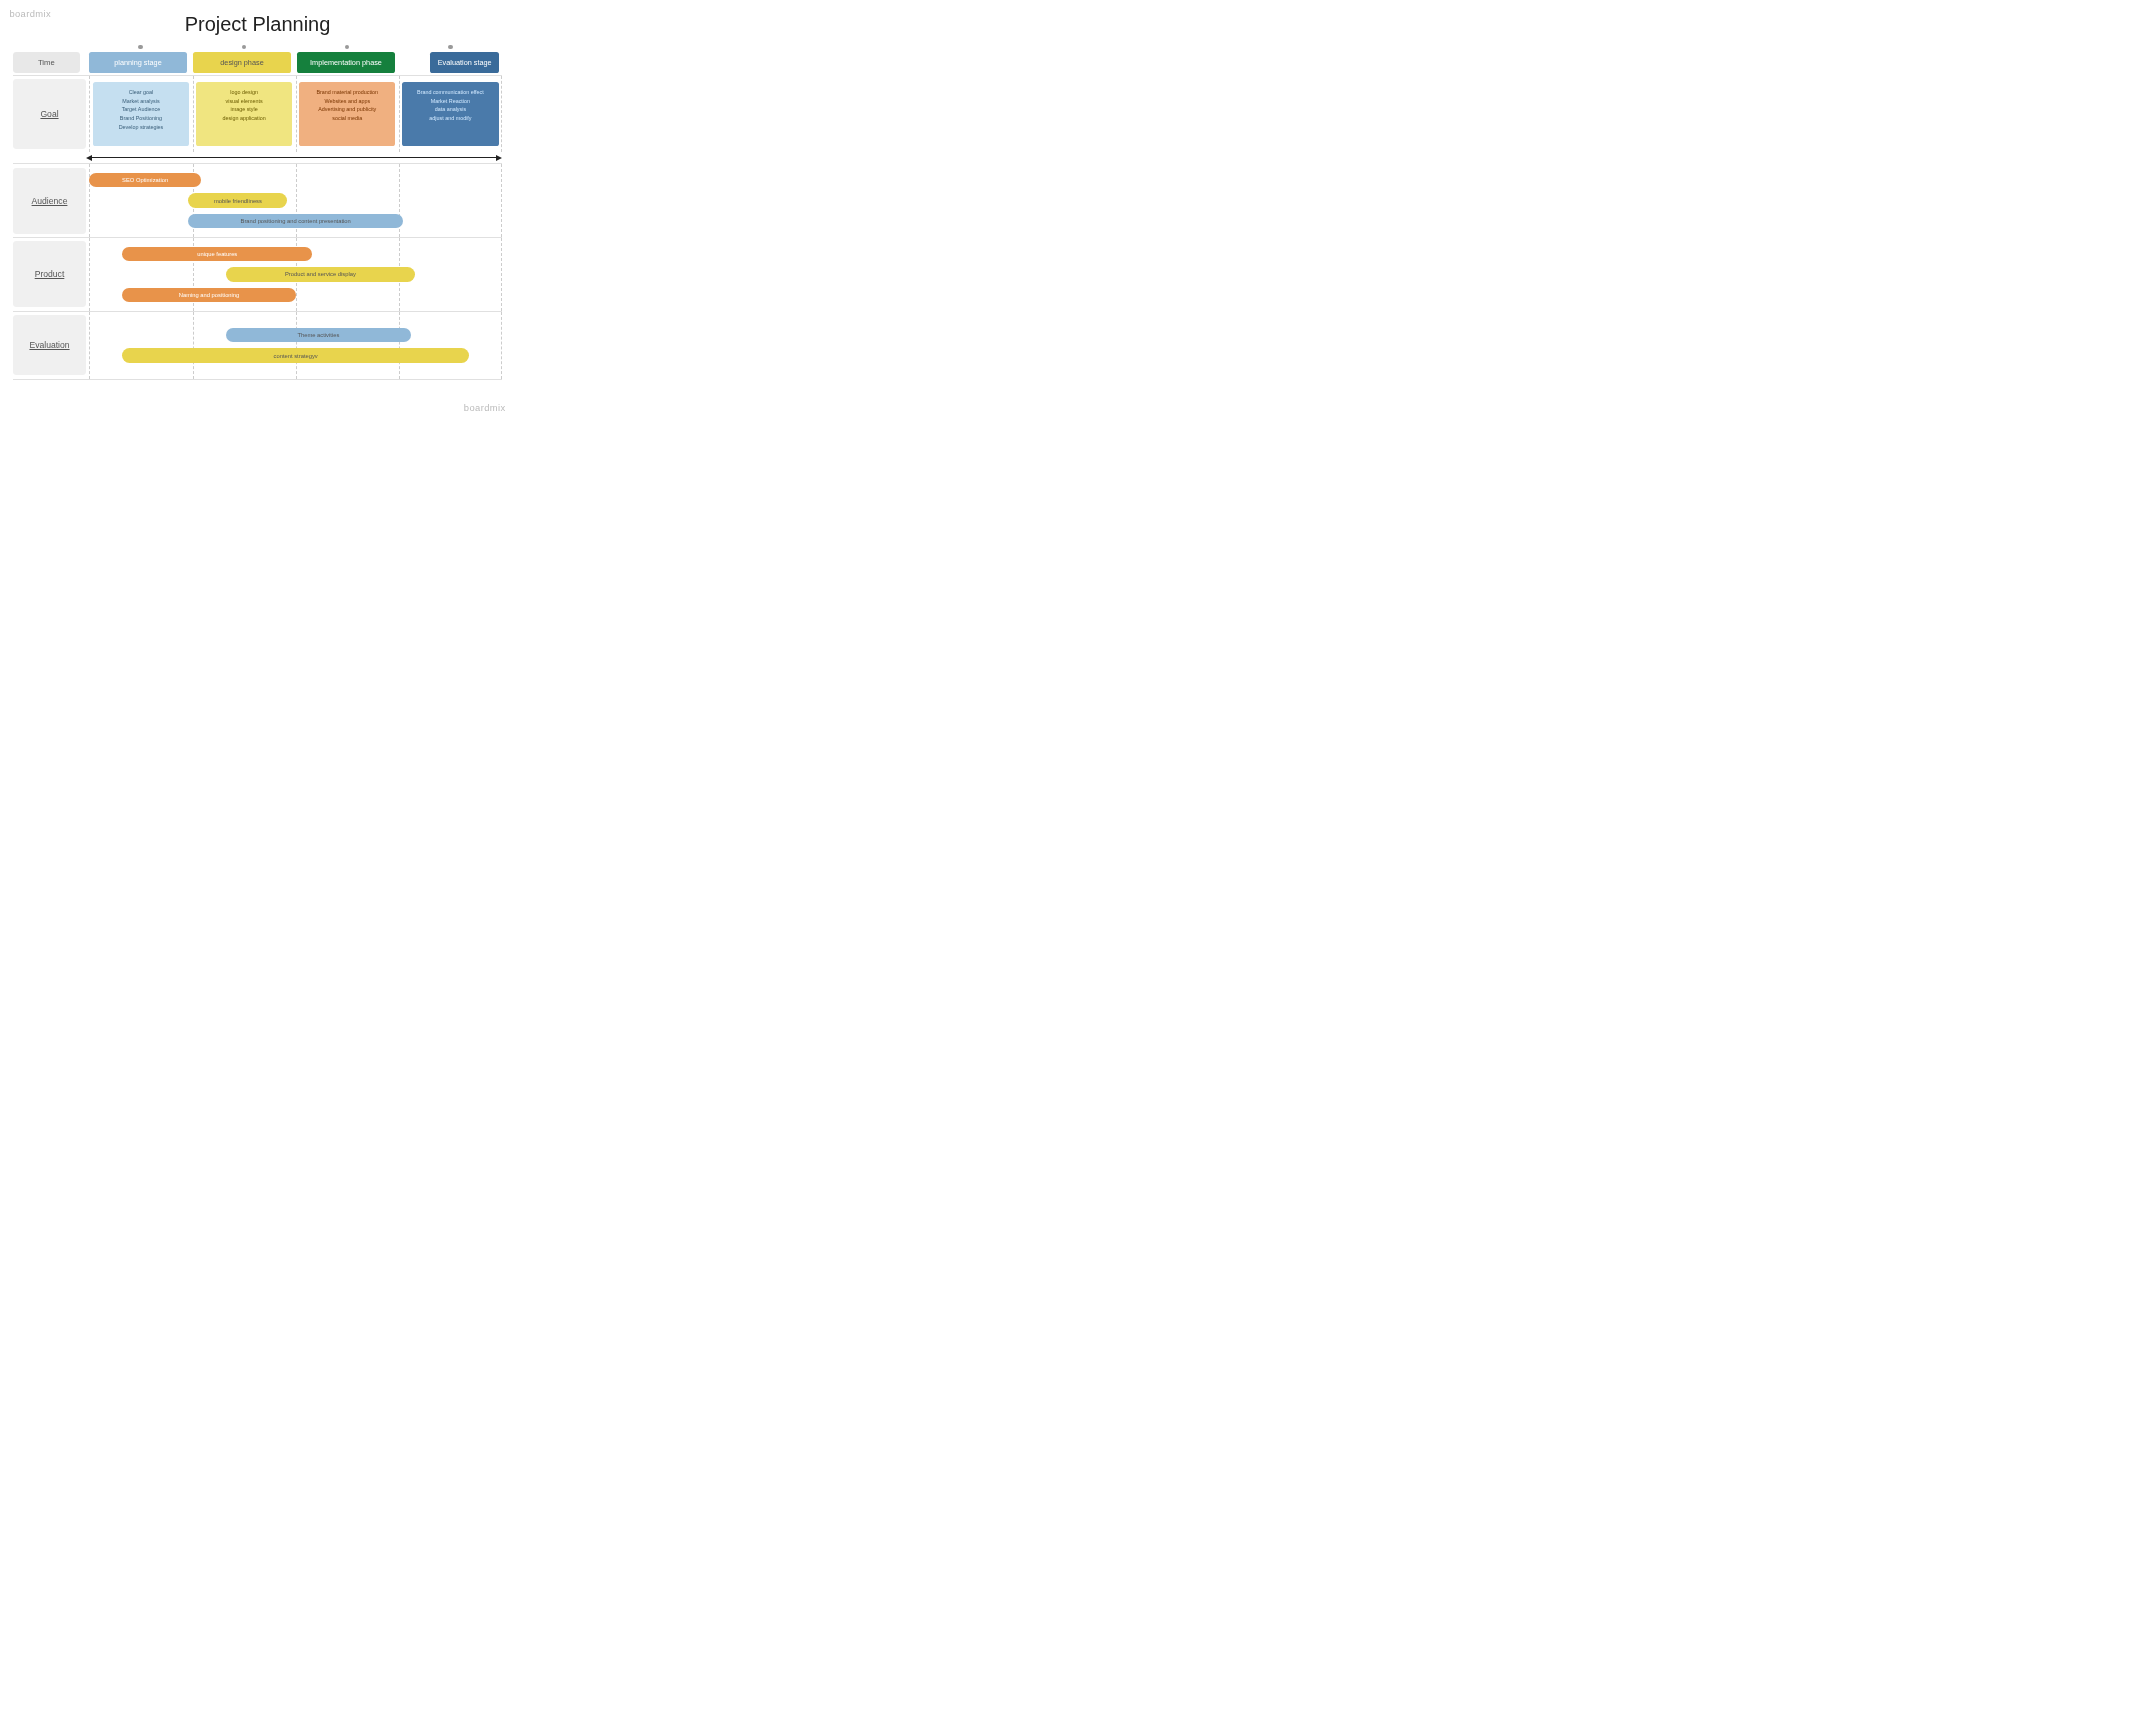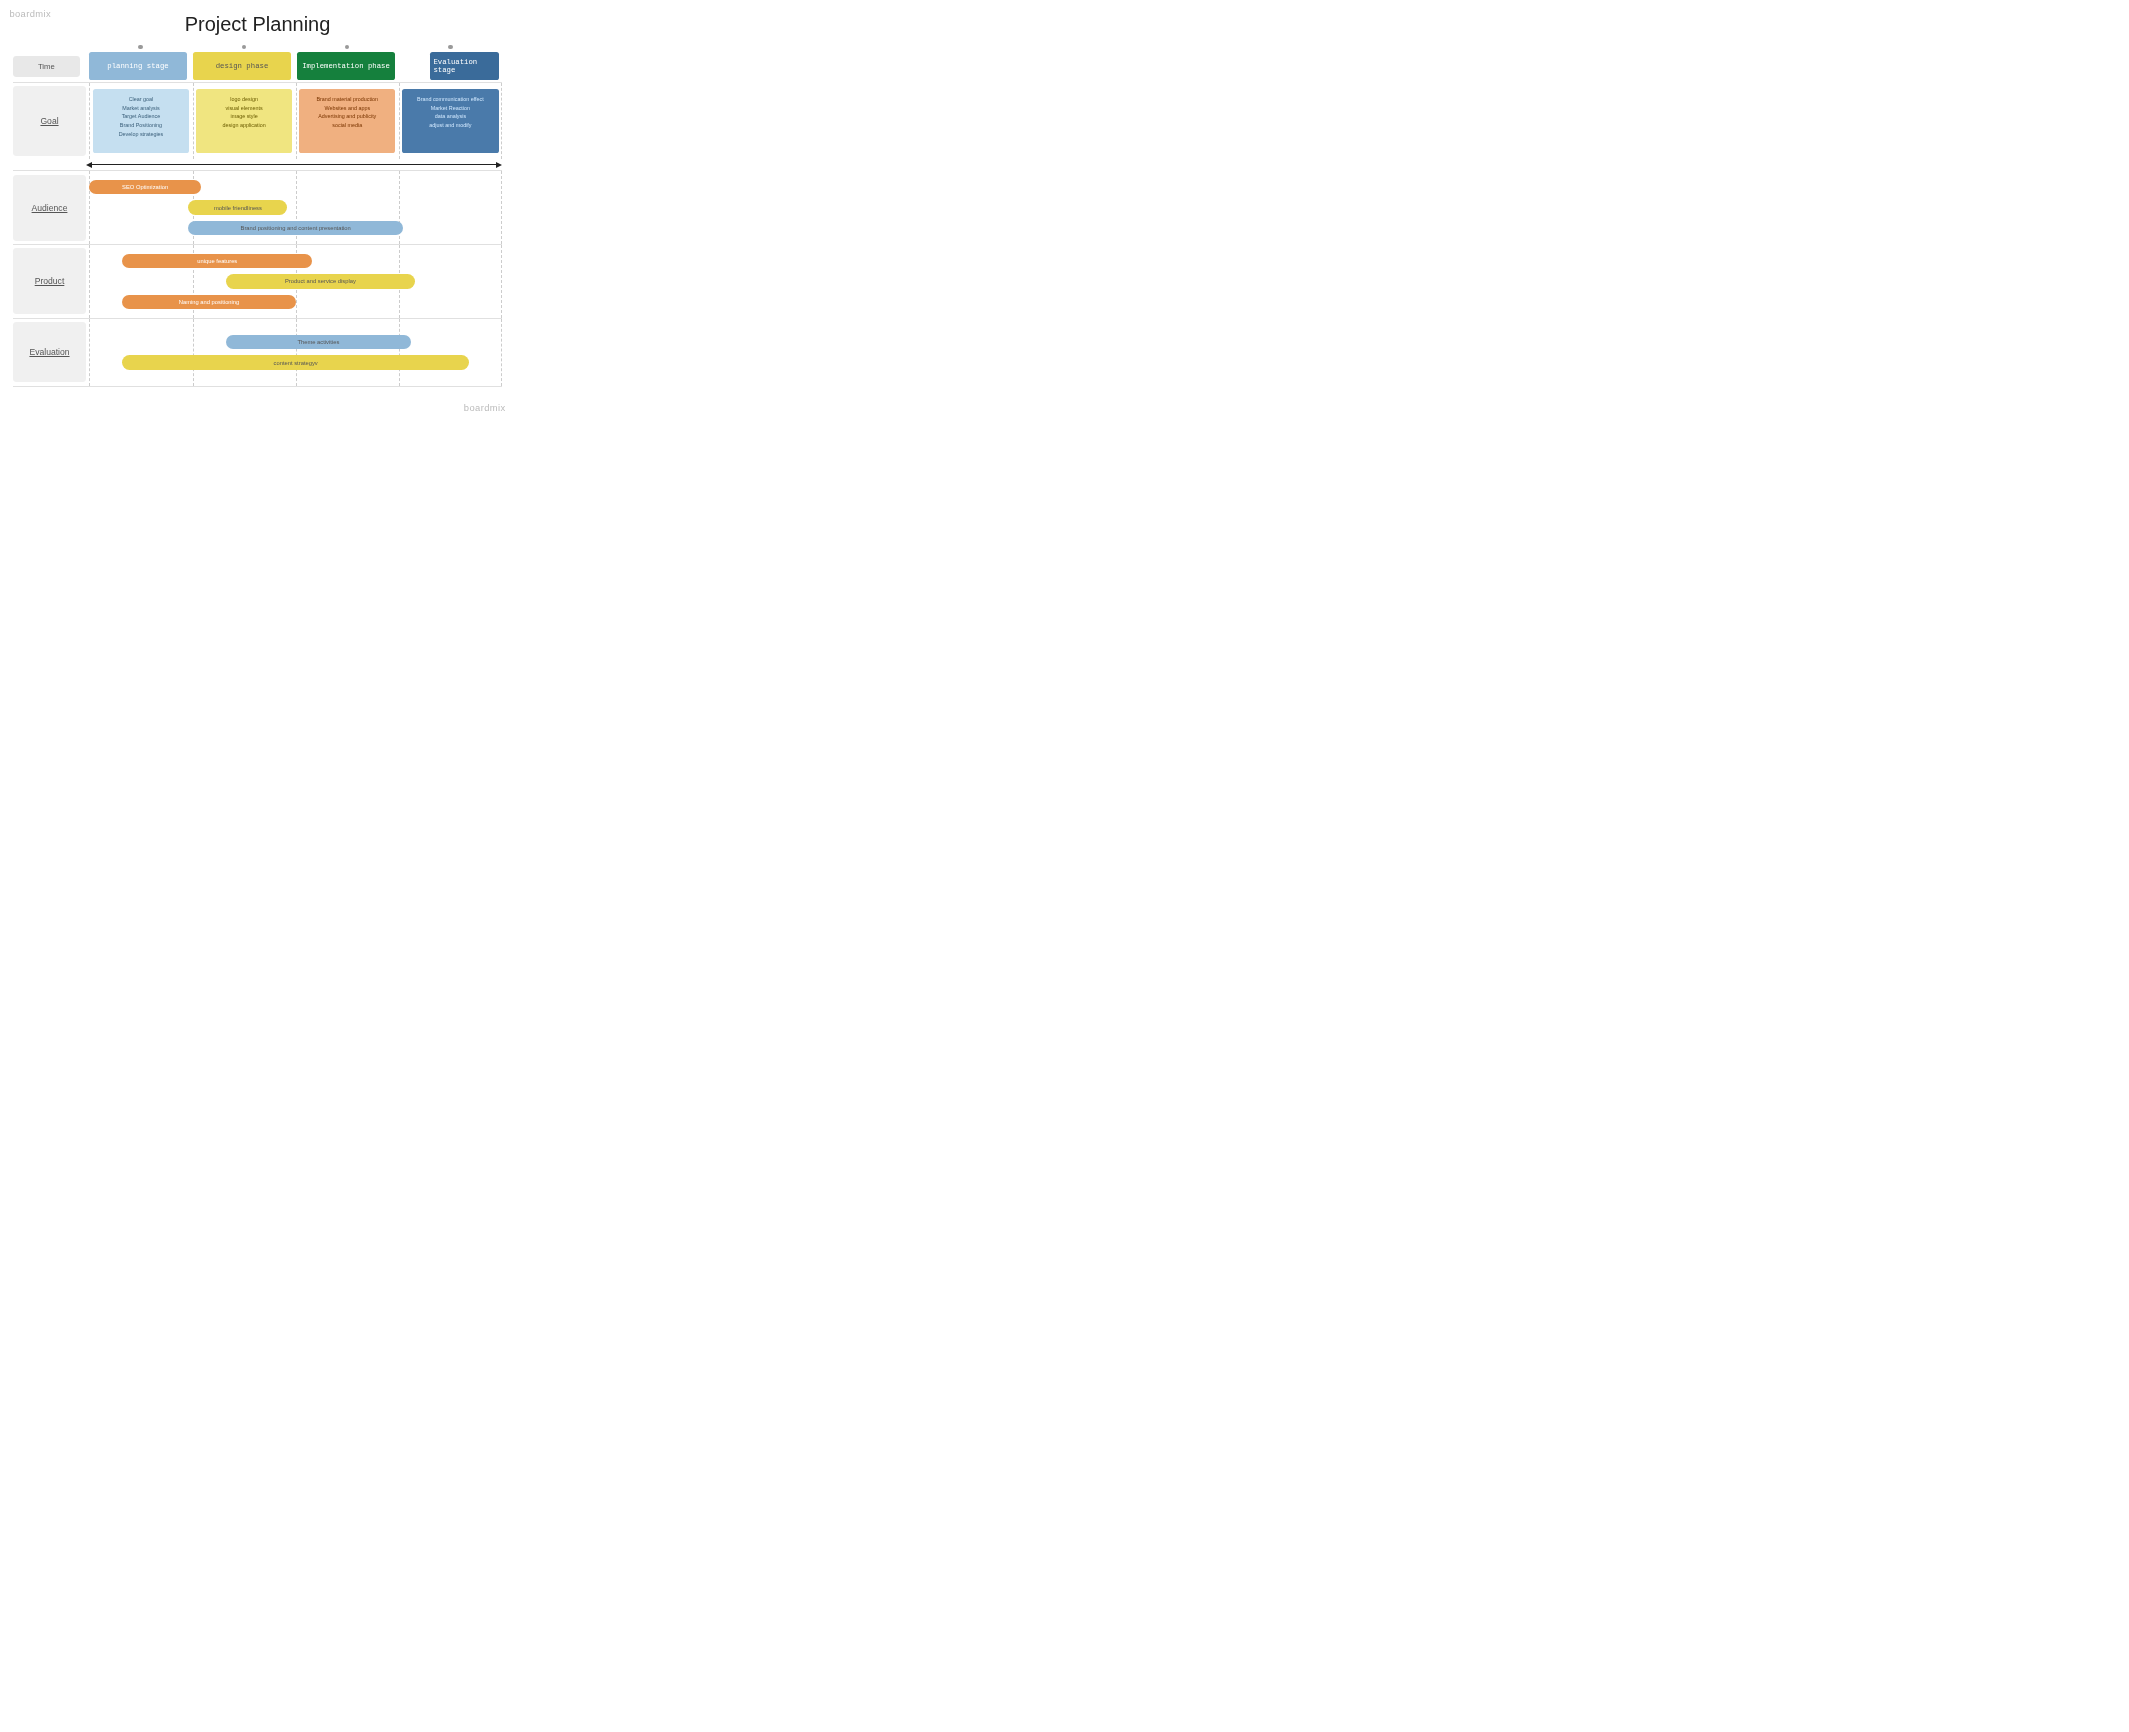--- a/index.html
+++ b/index.html
@@ -54,21 +54,20 @@
       min-width: 73px;
       display: flex;
       align-items: center;
       justify-content: center;
     }
     .stage-cells {
       flex: 1;
       display: grid;
       grid-template-columns: repeat(4, 1fr);
       gap: 0;
-      font-family: Liberation Mono, monospace;
     }
     .stage-header {
       display: flex;
       align-items: center;
       justify-content: center;
       padding: 6px 3.4px;
       border-radius: 2.6px;
       margin: 1.7px 2.6px;
       font-size: 7.3px;
       font-weight: 500;

